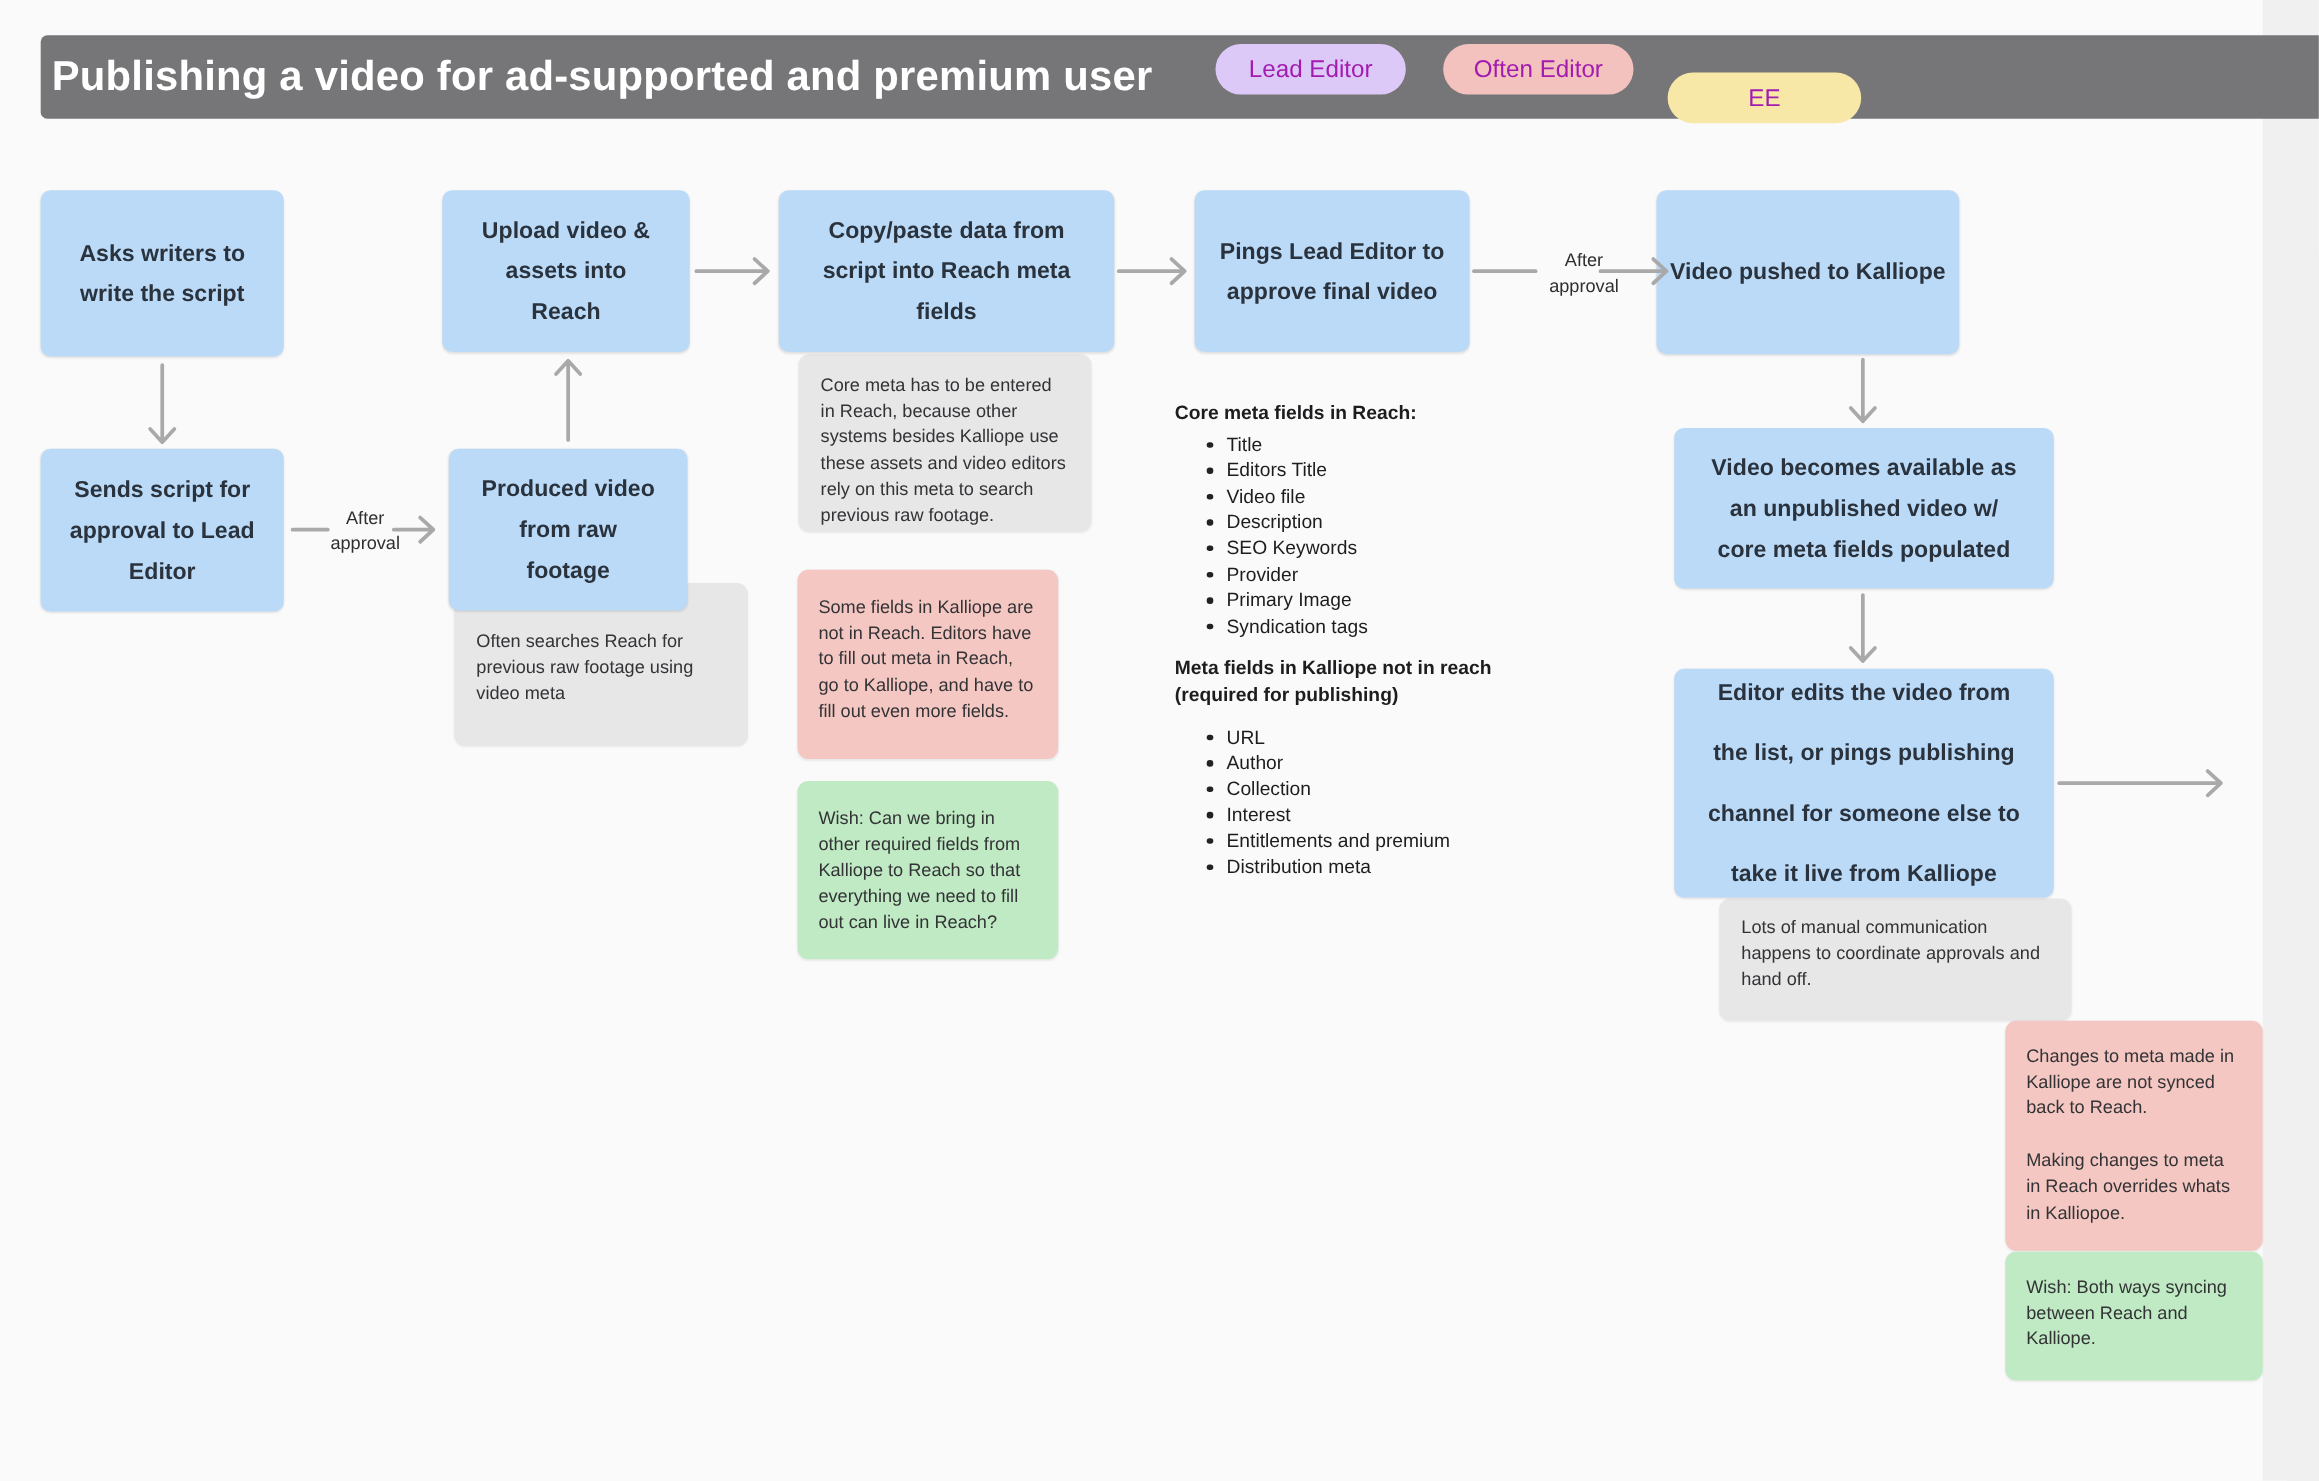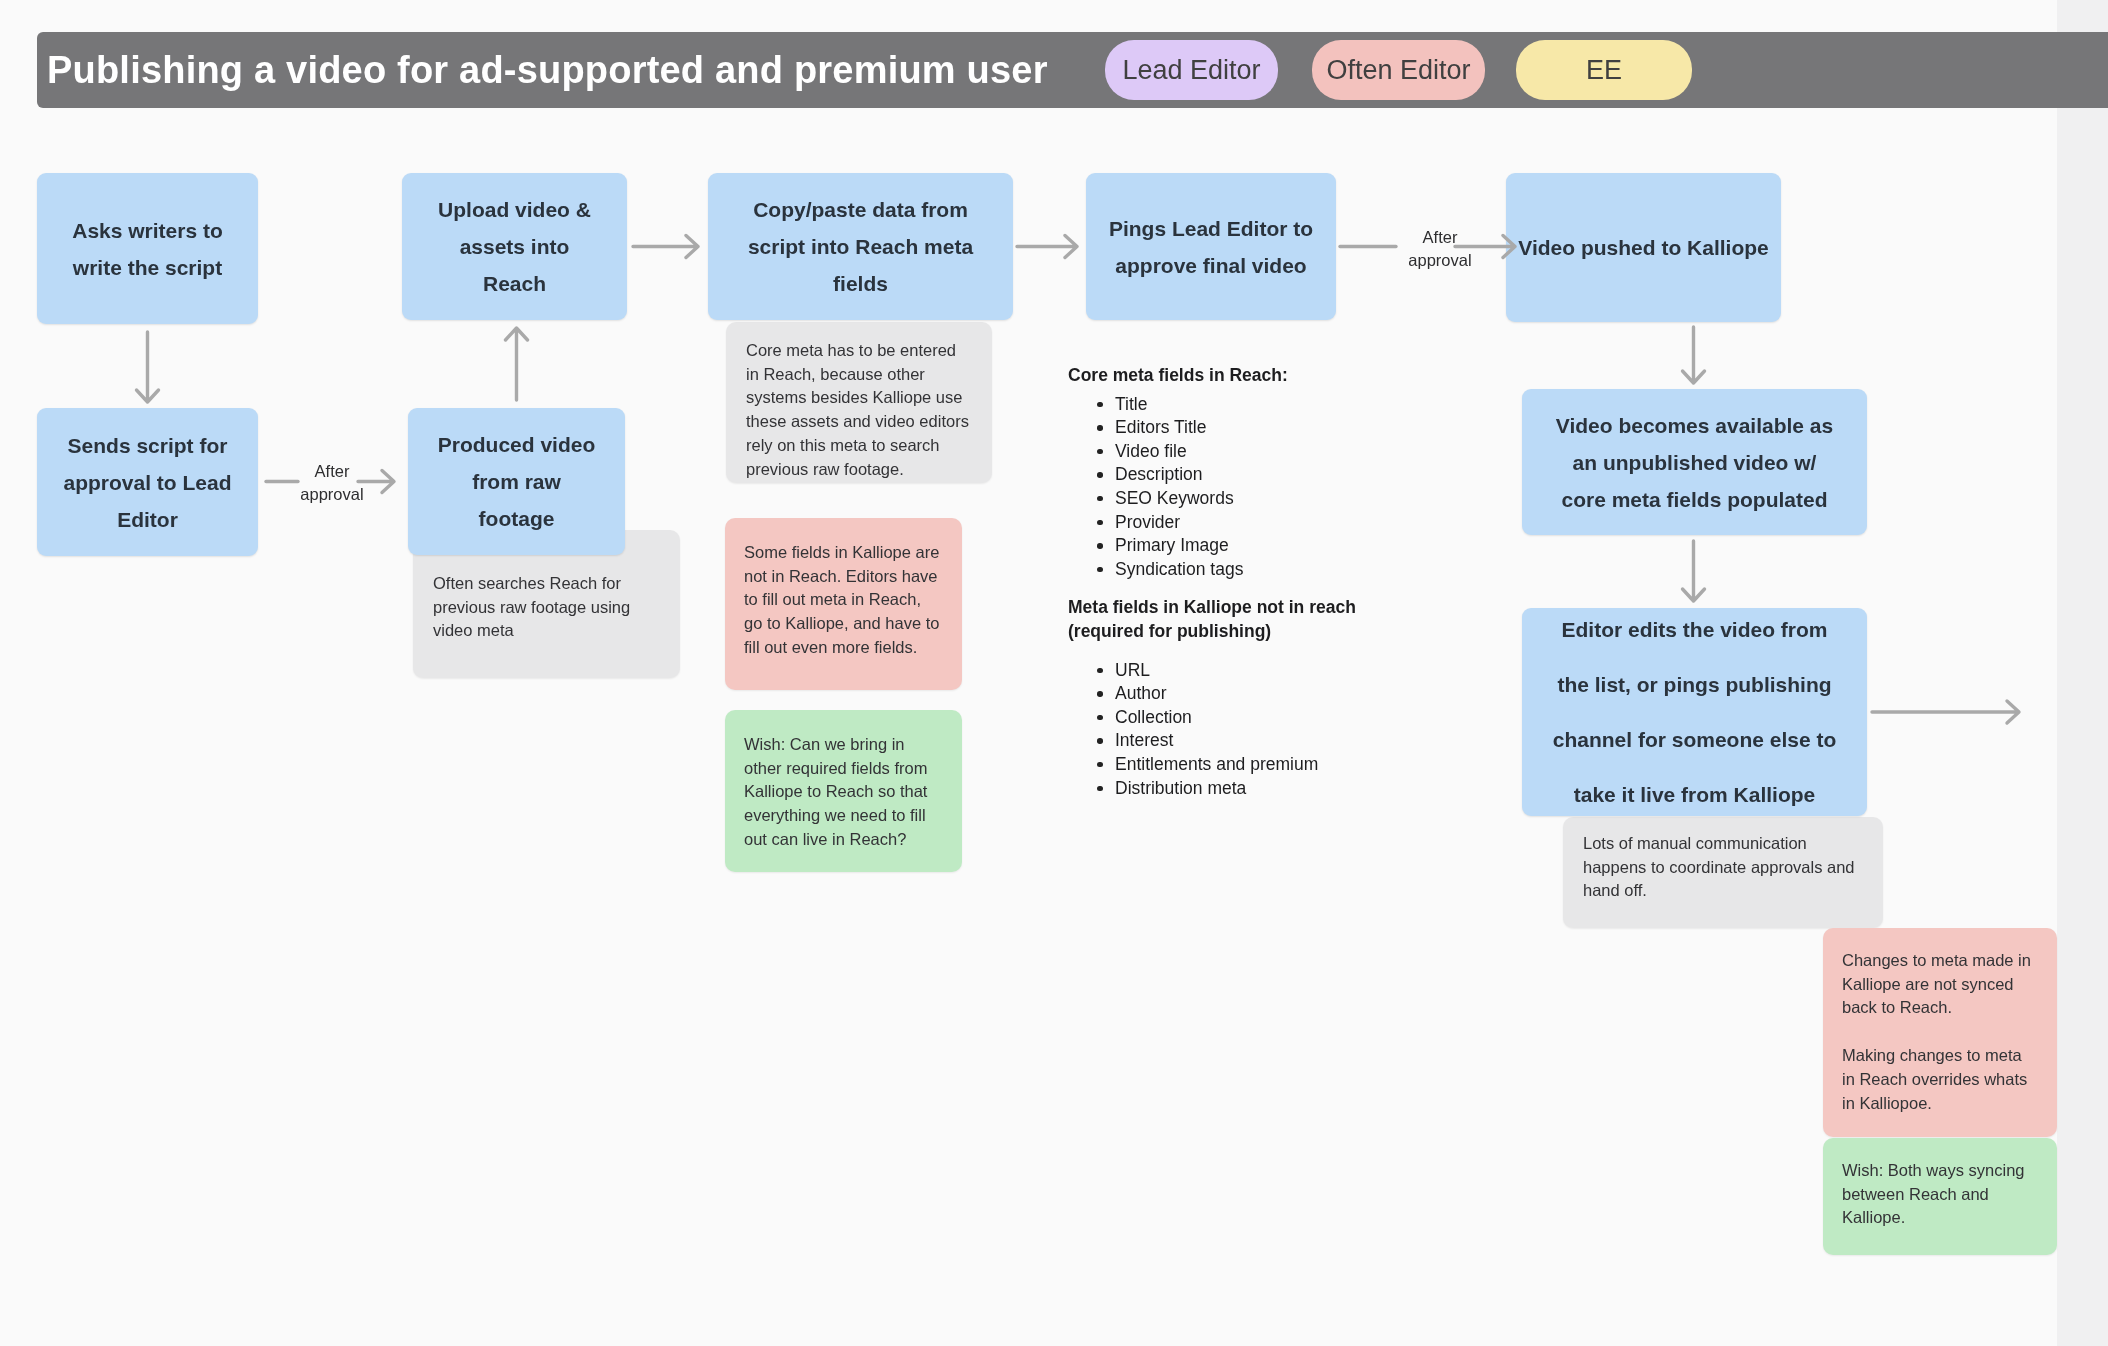--- a/index.html
+++ b/index.html
@@ -17,27 +17,27 @@
   .header-bar {
     position: absolute; left: 37px; top: 32px; width: 2071px; height: 76px;
     background: #767678; border-radius: 6px 0 0 6px;
     display: flex; align-items: center;
   }
   .board-title {
     color: #ffffff; font-weight: bold; font-size: 38px; padding-left: 10px;
     white-space: nowrap; letter-spacing: 0.2px;
   }
   .badge {
-    position: absolute; top: 8px; height: 60px; border-radius: 29px;
+    position: absolute; top: 8px; height: 46px; border-radius: 29px;
     display: flex; align-items: center; justify-content: center;
-    font-size: 27px; color: #404040; white-space: nowrap;
+    font-size: 22px; color: #a21caf; white-space: nowrap;
   }
   .badge-lead   { left: 1068px; width: 173px; background: #ddc9f7; }
   .badge-video  { left: 1275px; width: 173px; background: #f3c2be; }
-  .badge-ee     { left: 1479px; width: 176px; background: #f7e8a8; }
+  .badge-ee     { left: 1479px; width: 176px; background: #f7e8a8; margin-top: 26px; }
 
   
   .node {
     position: absolute; background: #bbdaf7; border-radius: 9px;
     display: flex; flex-direction: column; justify-content: center; align-items: center;
     text-align: center; box-shadow: 0 1px 2px rgba(0,0,0,0.10);
   }
   .node-line { font-weight: bold; font-size: 21px; line-height: 37px; color: #2a333d; white-space: nowrap; }
 
   

